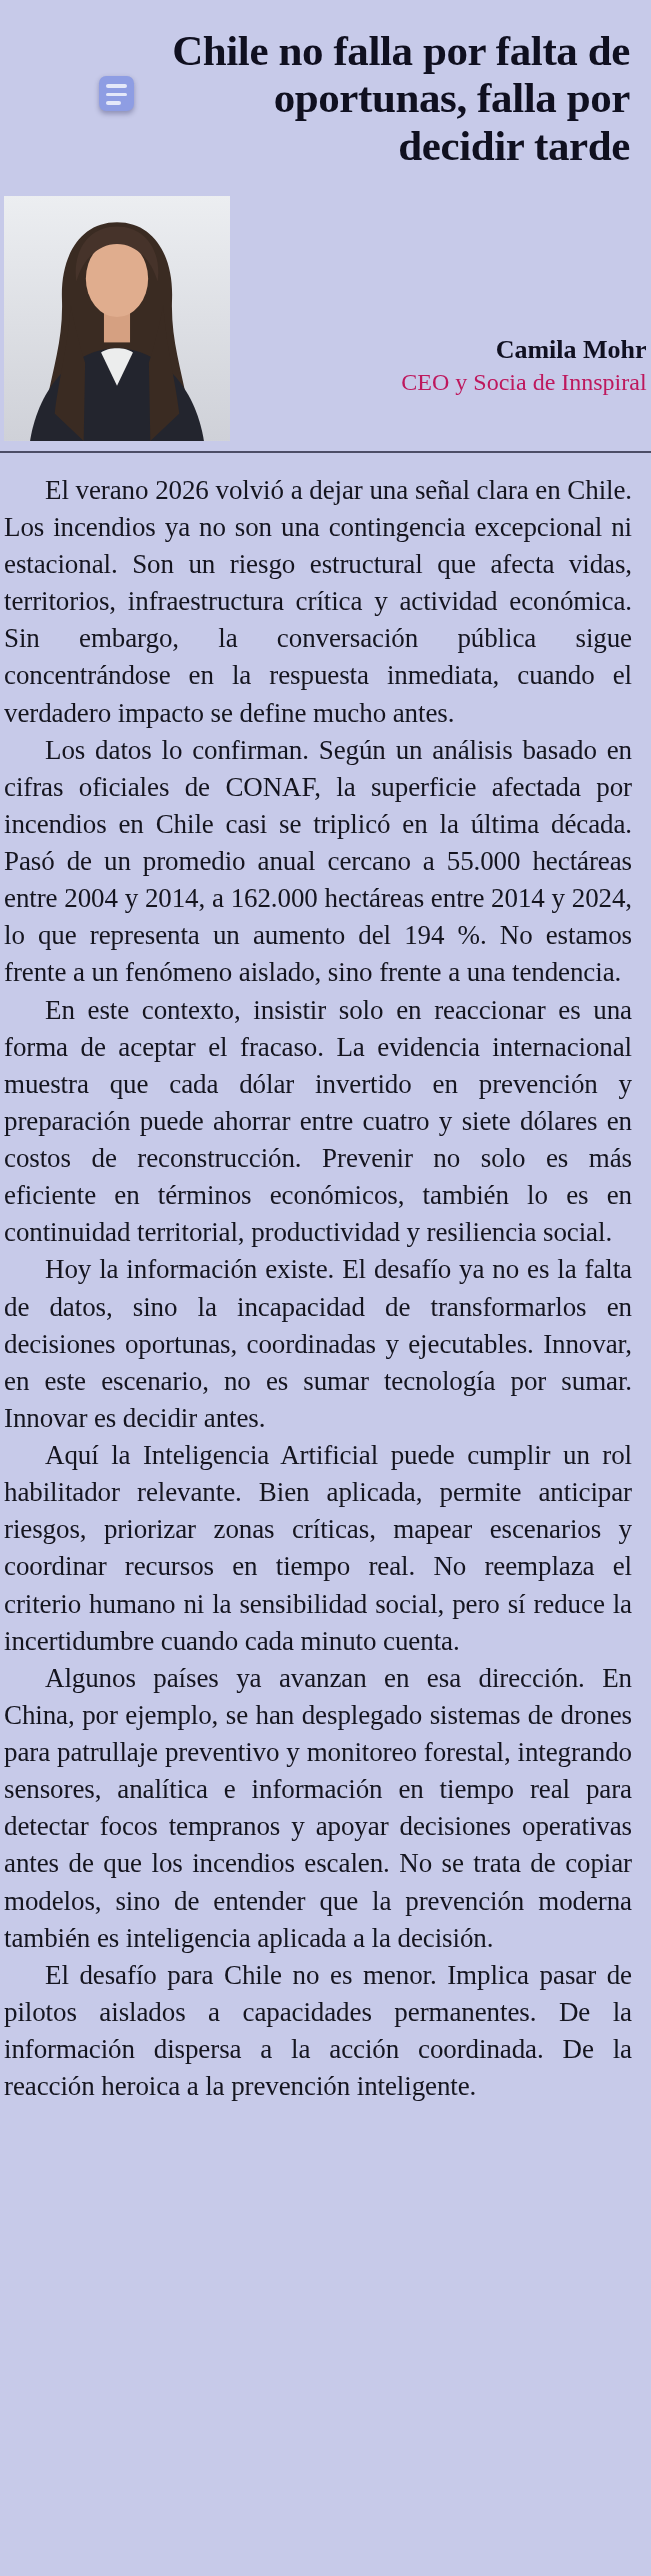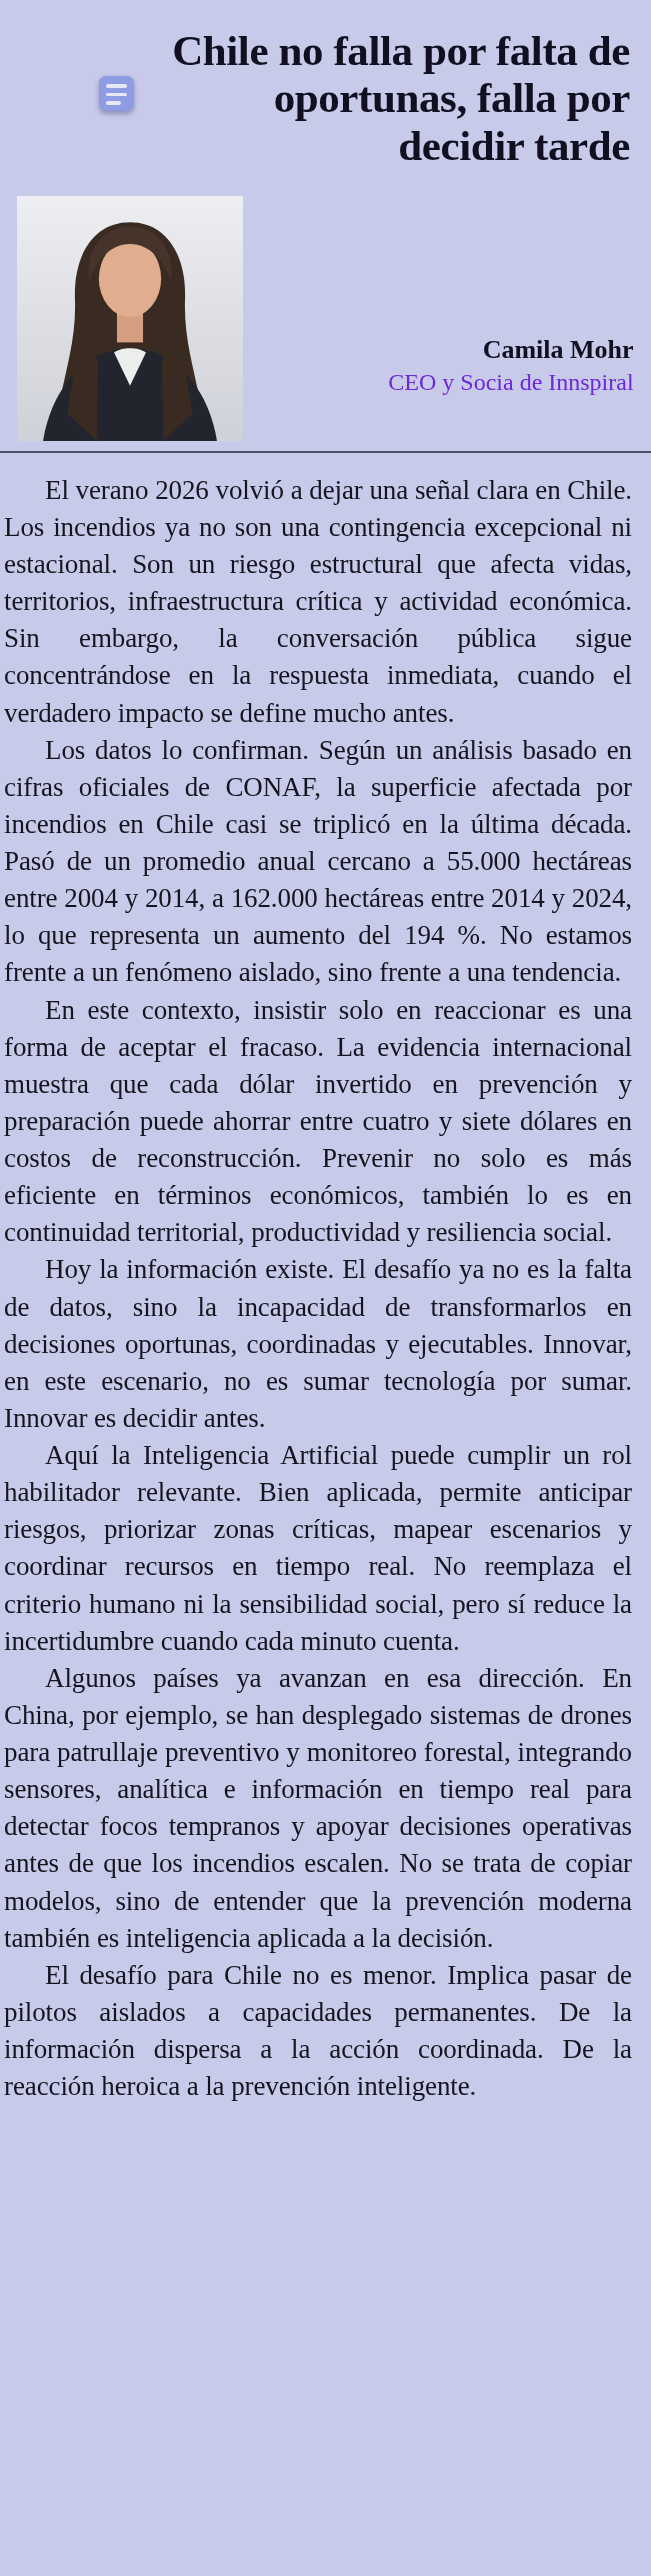--- a/index.html
+++ b/index.html
@@ -49,21 +49,21 @@
     background: #e4e8f9;
     margin: 0 7.2px;
   }
   .note-icon .bar:nth-child(1) { margin-top: 8px; }
   .note-icon .bar:nth-child(2) { margin-top: 5px; }
   .note-icon .bar:nth-child(3) { margin-top: 5px; margin-right: 13px; }
 
   .byline {
     display: flex;
     margin-top: 27.5px;
-    padding: 0 17px;
+    padding: 0 4px;
   }
   .photo {
     width: 226px;
     height: 245px;
     flex: 0 0 auto;
     background: #e3e4e8;
     overflow: hidden;
   }
   .photo svg { display: block; width: 100%; height: 100%; }
   .author {
@@ -75,21 +75,21 @@
   }
   .author-name {
     font-weight: 700;
     font-size: 26px;
     line-height: 1.25;
     color: #101020;
   }
   .author-role {
     font-size: 24px;
     line-height: 1.35;
-    color: #6d28d9;
+    color: #be185d;
   }
   .rule {
     height: 1.4px;
     background: #23233a;
     opacity: 0.75;
     margin-top: 10px;
   }
   article.body-text {
     padding: 19px 20px 0 4px;
     font-size: 27px;

